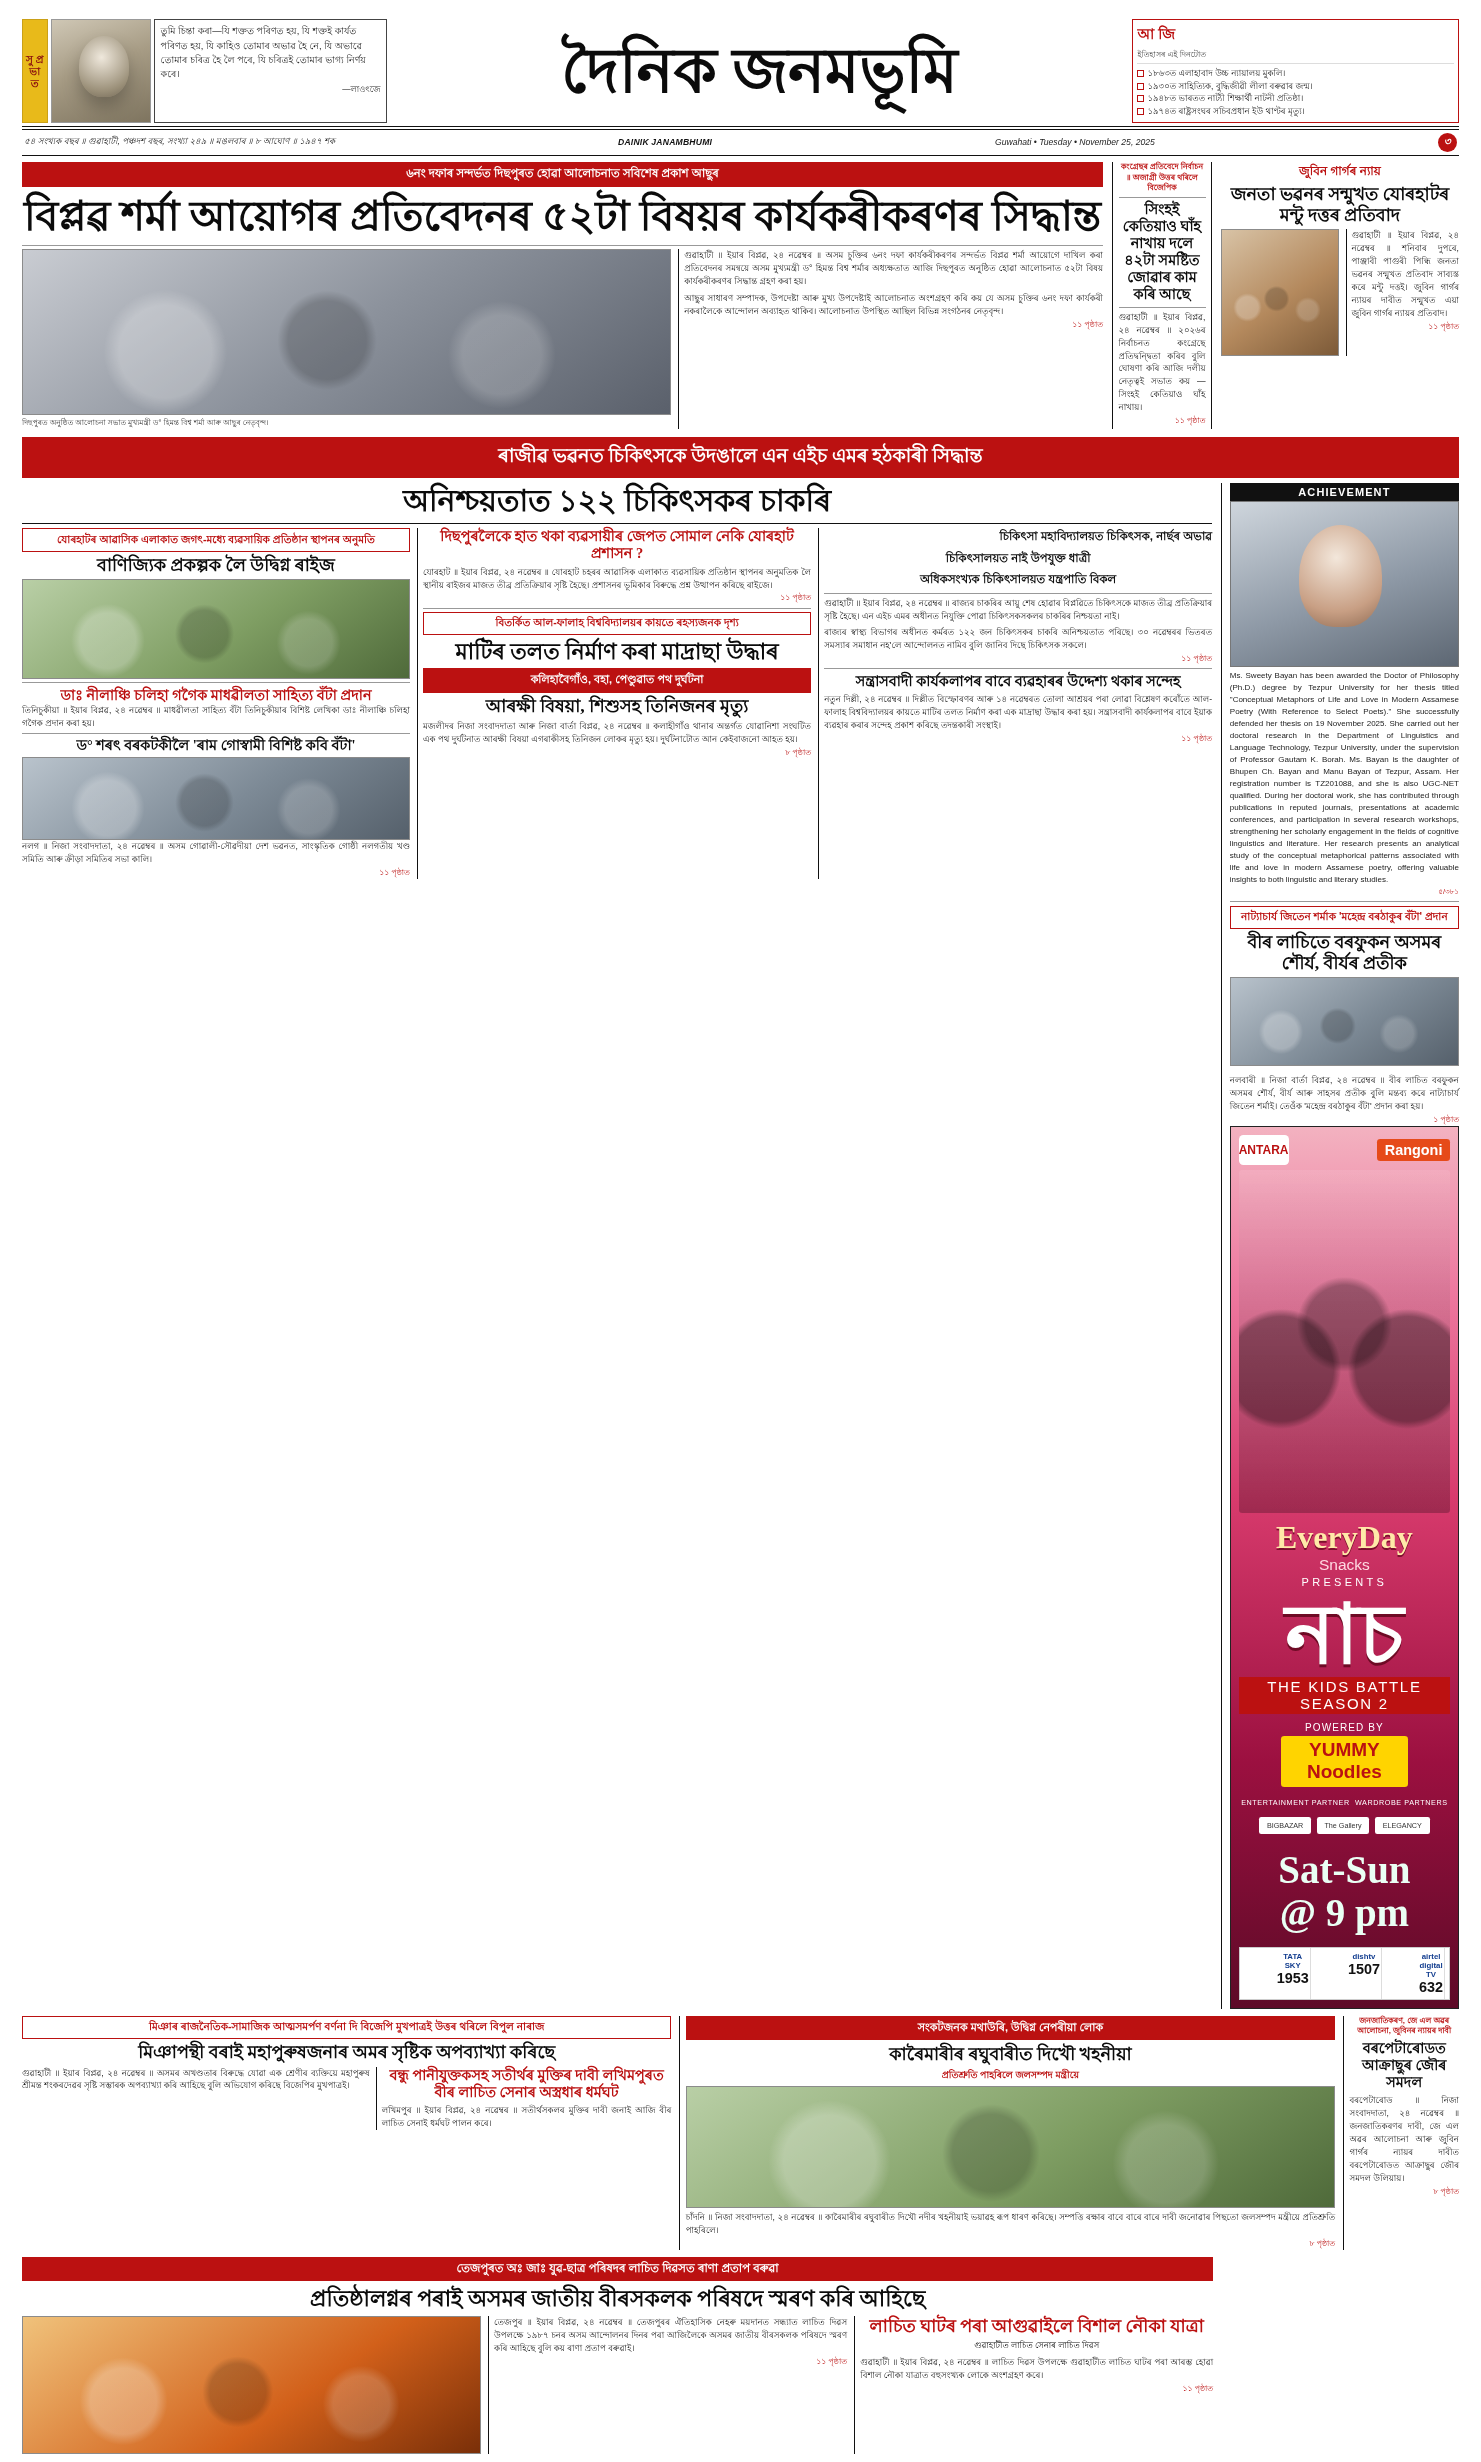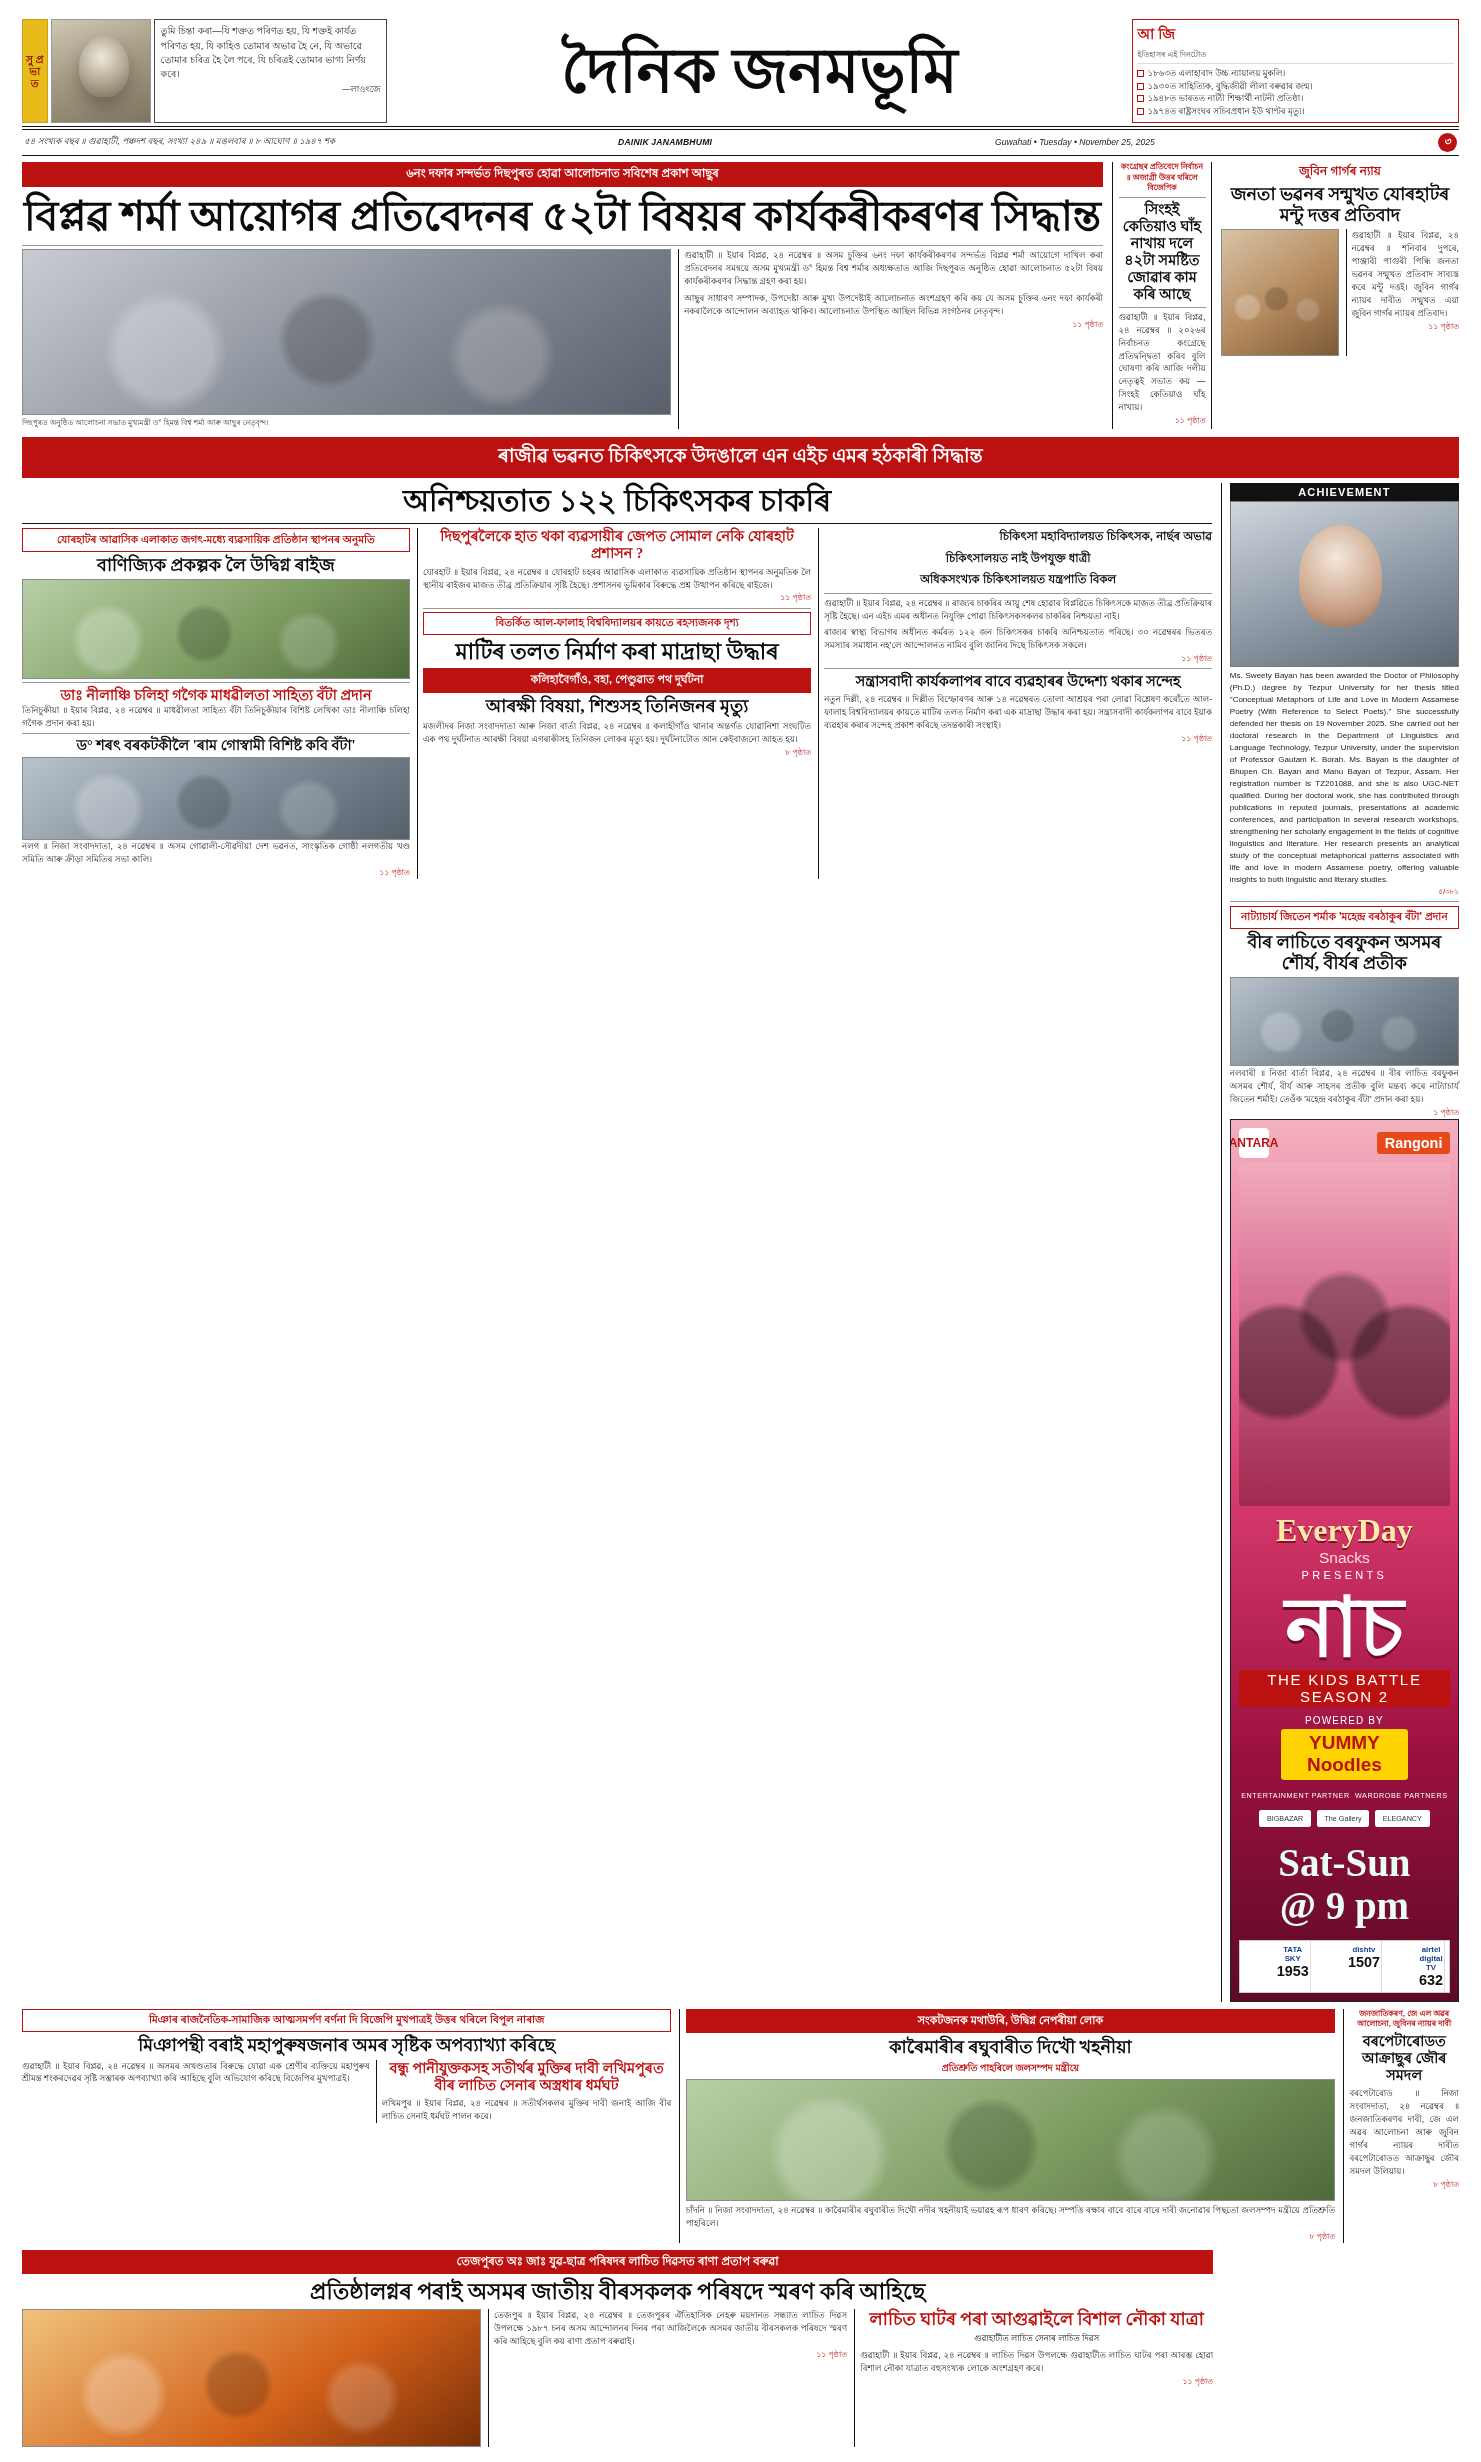--- a/index.html
+++ b/index.html
@@ -244,21 +244,21 @@
     border:0.6px solid #222;
     background: linear-gradient(180deg,#f3b2c0 0%, #ee7aa0 18%, #d83b6d 42%, #9c1040 72%, #5d0a27 100%);
     color:#fff;
     position:relative;
     overflow:hidden;
     padding: 7.8px;
     min-height: 842px;
   }
   .ad-logo-row { display:flex; align-items:center; justify-content:space-between; }
   .ad-badge {
-    width:30px;height:30px;border-radius:4.4px;background:#fff;color:#b11;
+    width:50px;height:30px;border-radius:4.4px;background:#fff;color:#b11;
     display:flex;align-items:center;justify-content:center;font-weight:bold;font-size:12px;
   }
   .ad-rangoni {
     background:#e64a19;color:#fff;padding:2.8px 7.8px;border-radius:3.3px;
     font-weight:bold;font-size:14.4px;
   }
   .ad-people {
     height: 343px; margin: 5.5px 0;
     background:
       radial-gradient(circle at 20% 58%, rgba(0,0,0,.35) 0 20%, transparent 23%),
@@ -445,21 +445,21 @@
     <div class="mid-right">
       <div class="achievement-head">ACHIEVEMENT</div>
       <div class="portrait"></div>
       <div class="achv-text" style="margin-top:3.3px;">Ms. Sweety Bayan has been awarded the Doctor of Philosophy (Ph.D.) degree by Tezpur University for her thesis titled "Conceptual Metaphors of Life and Love in Modern Assamese Poetry (With Reference to Select Poets)." She successfully defended her thesis on 19 November 2025. She carried out her doctoral research in the Department of Linguistics and Language Technology, Tezpur University, under the supervision of Professor Gautam K. Borah. Ms. Bayan is the daughter of Bhupen Ch. Bayan and Manu Bayan of Tezpur, Assam. Her registration number is TZ201088, and she is also UGC-NET qualified. During her doctoral work, she has contributed through publications in reputed journals, presentations at academic conferences, and participation in several research workshops, strengthening her scholarly engagement in the fields of cognitive linguistics and literature. Her research presents an analytical study of the conceptual metaphorical patterns associated with life and love in modern Assamese poetry, offering valuable insights to both linguistic and literary studies.</div>
       <div class="sig">৫/৩৮১</div>
 
       <div class="thin"></div>
       <div class="kicker-outline">নাট্যাচাৰ্য জিতেন শৰ্মাক 'মহেন্দ্ৰ বৰঠাকুৰ বঁটা' প্ৰদান</div>
       <div class="headline h-m" style="text-align:center;margin:3.3px 0;">বীৰ লাচিতে বৰফুকন অসমৰ শৌৰ্য, বীৰ্যৰ প্ৰতীক</div>
       <div class="photo" style="height:89px;"></div>
-      <div class="body-text" style="margin-top:1px;">নলবাৰী ॥ নিজা বাৰ্তা বিপ্লৱ, ২৪ নৱেম্বৰ ॥ বীৰ লাচিত বৰফুকন অসমৰ শৌৰ্য, বীৰ্য আৰু সাহসৰ প্ৰতীক বুলি মন্তব্য কৰে নাট্যাচাৰ্য জিতেন শৰ্মাই। তেওঁক 'মহেন্দ্ৰ বৰঠাকুৰ বঁটা' প্ৰদান কৰা হয়।</div>
+      <div class="body-text" style="margin-top:8px;">নলবাৰী ॥ নিজা বাৰ্তা বিপ্লৱ, ২৪ নৱেম্বৰ ॥ বীৰ লাচিত বৰফুকন অসমৰ শৌৰ্য, বীৰ্য আৰু সাহসৰ প্ৰতীক বুলি মন্তব্য কৰে নাট্যাচাৰ্য জিতেন শৰ্মাই। তেওঁক 'মহেন্দ্ৰ বৰঠাকুৰ বঁটা' প্ৰদান কৰা হয়।</div>
       <div class="endmark">১ পৃষ্ঠাত</div>
 
       <div class="ad">
         <div class="ad-logo-row">
           <div class="ad-badge">ANTARA</div>
           <div class="ad-rangoni">Rangoni</div>
         </div>
         <div class="ad-people"></div>
         <div class="ad-everyday">EveryDay</div>
         <div style="text-align:center;font-size:15.5px;color:#ffd9e2;">Snacks</div>

